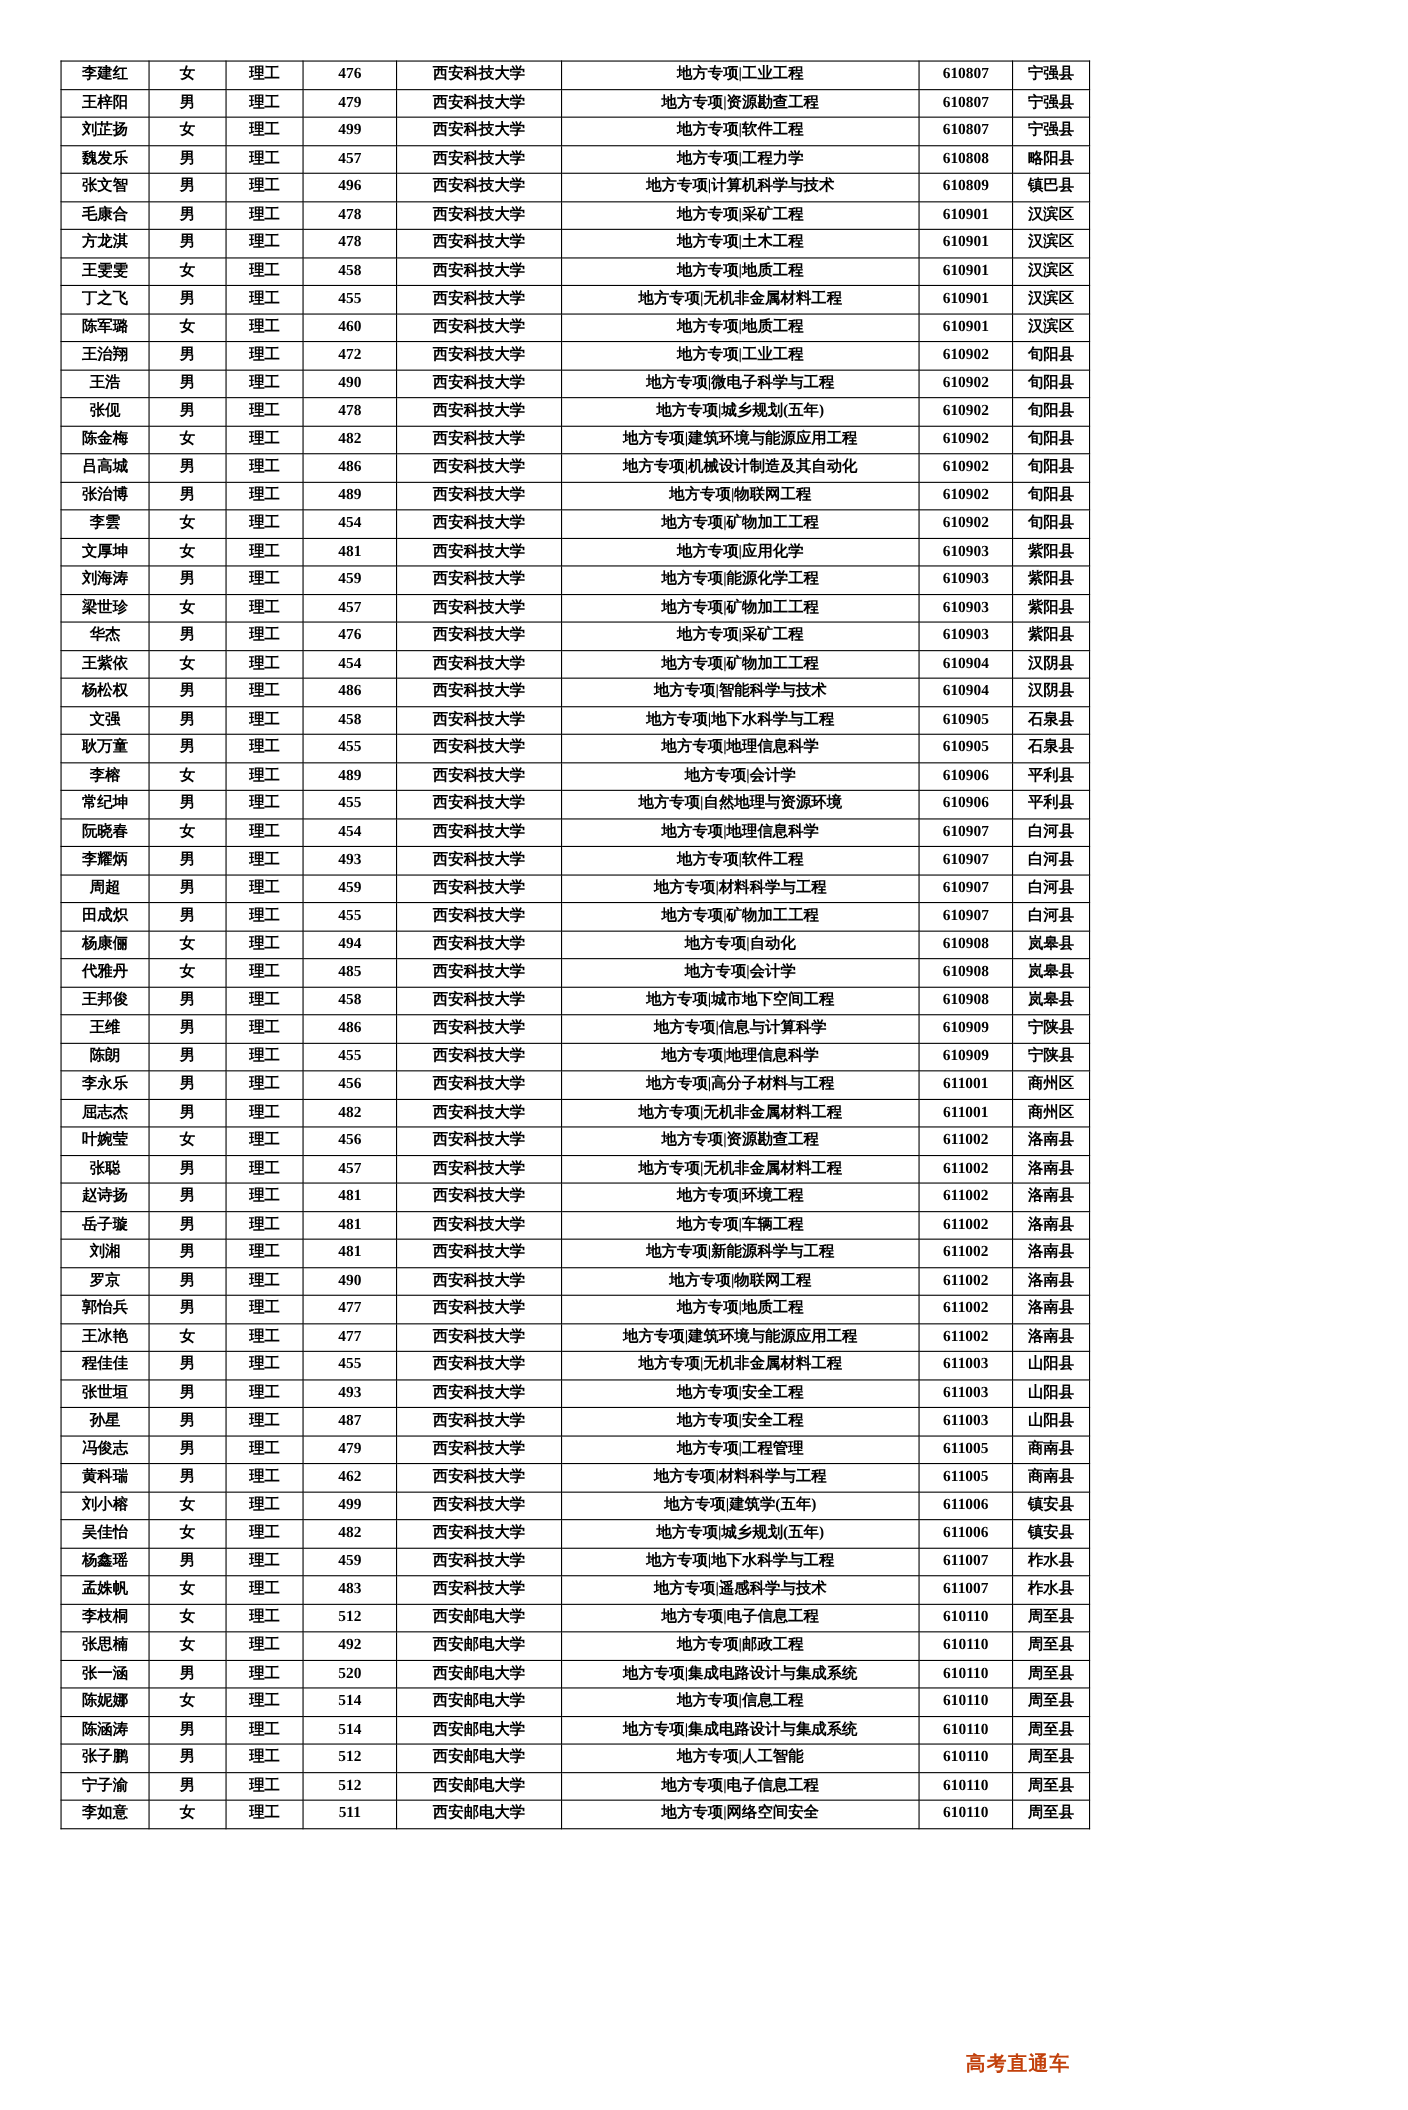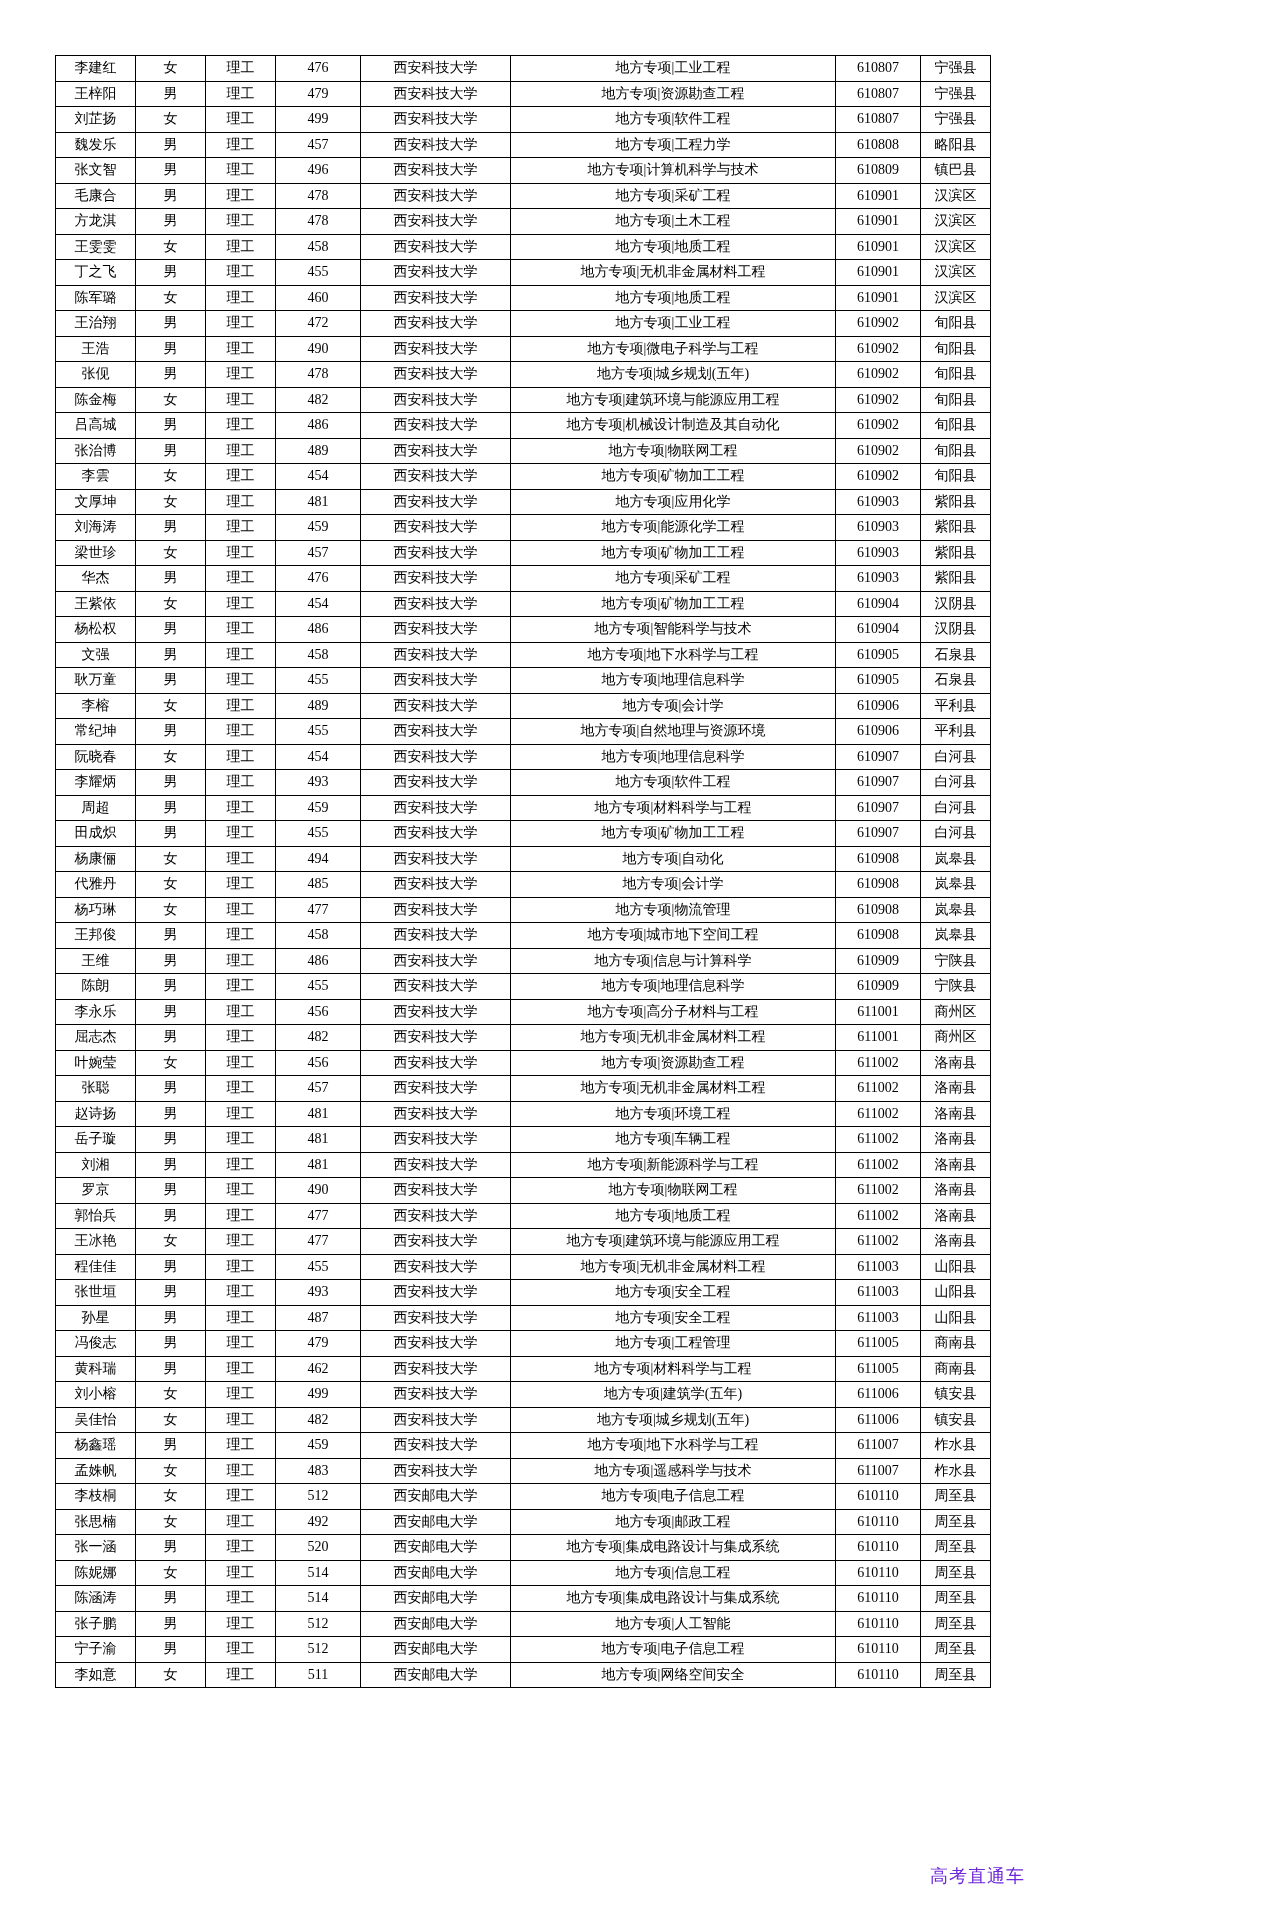--- a/index.html
+++ b/index.html
@@ -14,20 +14,21 @@
   }
   .table-wrap {
     position: absolute;
     left: 55px;
     top: 55px;
   }
   table.admissions {
     border-collapse: collapse;
     table-layout: fixed;
     width: 935px;
+    font-weight: bold;
   }
   table.admissions td {
     border: 1px solid #000;
     height: 25.5px;
     text-align: center;
     vertical-align: middle;
     font-size: 14px;
     line-height: 1;
     padding: 0 2px;
     overflow: hidden;
@@ -36,26 +37,26 @@
   col.c-name     { width: 80px; }
   col.c-gender   { width: 70px; }
   col.c-type     { width: 70px; }
   col.c-score    { width: 85px; }
   col.c-univ     { width: 150px; }
   col.c-major    { width: 325px; }
   col.c-code     { width: 85px; }
   col.c-county   { width: 70px; }
   .watermark {
     position: absolute;
-    left: 930px;
+    left: 878px;
     top: 1864px;
     font-family: "Liberation Sans", "DejaVu Sans", sans-serif;
     font-size: 18px;
-    font-weight: normal;
-    color: #6d28d9;
+    font-weight: bold;
+    color: #c2410c;
     letter-spacing: 1px;
   }
 </style>
 </head>
 <body>
 
 <div class="table-wrap">
   <table class="admissions">
     <colgroup>
       <col class="c-name">
@@ -392,30 +393,20 @@
           <td>代雅丹</td>
           <td>女</td>
           <td>理工</td>
           <td>485</td>
           <td>西安科技大学</td>
           <td>地方专项|会计学</td>
           <td>610908</td>
           <td>岚皋县</td>
         </tr>
         <tr>
-          <td>杨巧琳</td>
-          <td>女</td>
-          <td>理工</td>
-          <td>477</td>
-          <td>西安科技大学</td>
-          <td>地方专项|物流管理</td>
-          <td>610908</td>
-          <td>岚皋县</td>
-        </tr>
-        <tr>
           <td>王邦俊</td>
           <td>男</td>
           <td>理工</td>
           <td>458</td>
           <td>西安科技大学</td>
           <td>地方专项|城市地下空间工程</td>
           <td>610908</td>
           <td>岚皋县</td>
         </tr>
         <tr>

